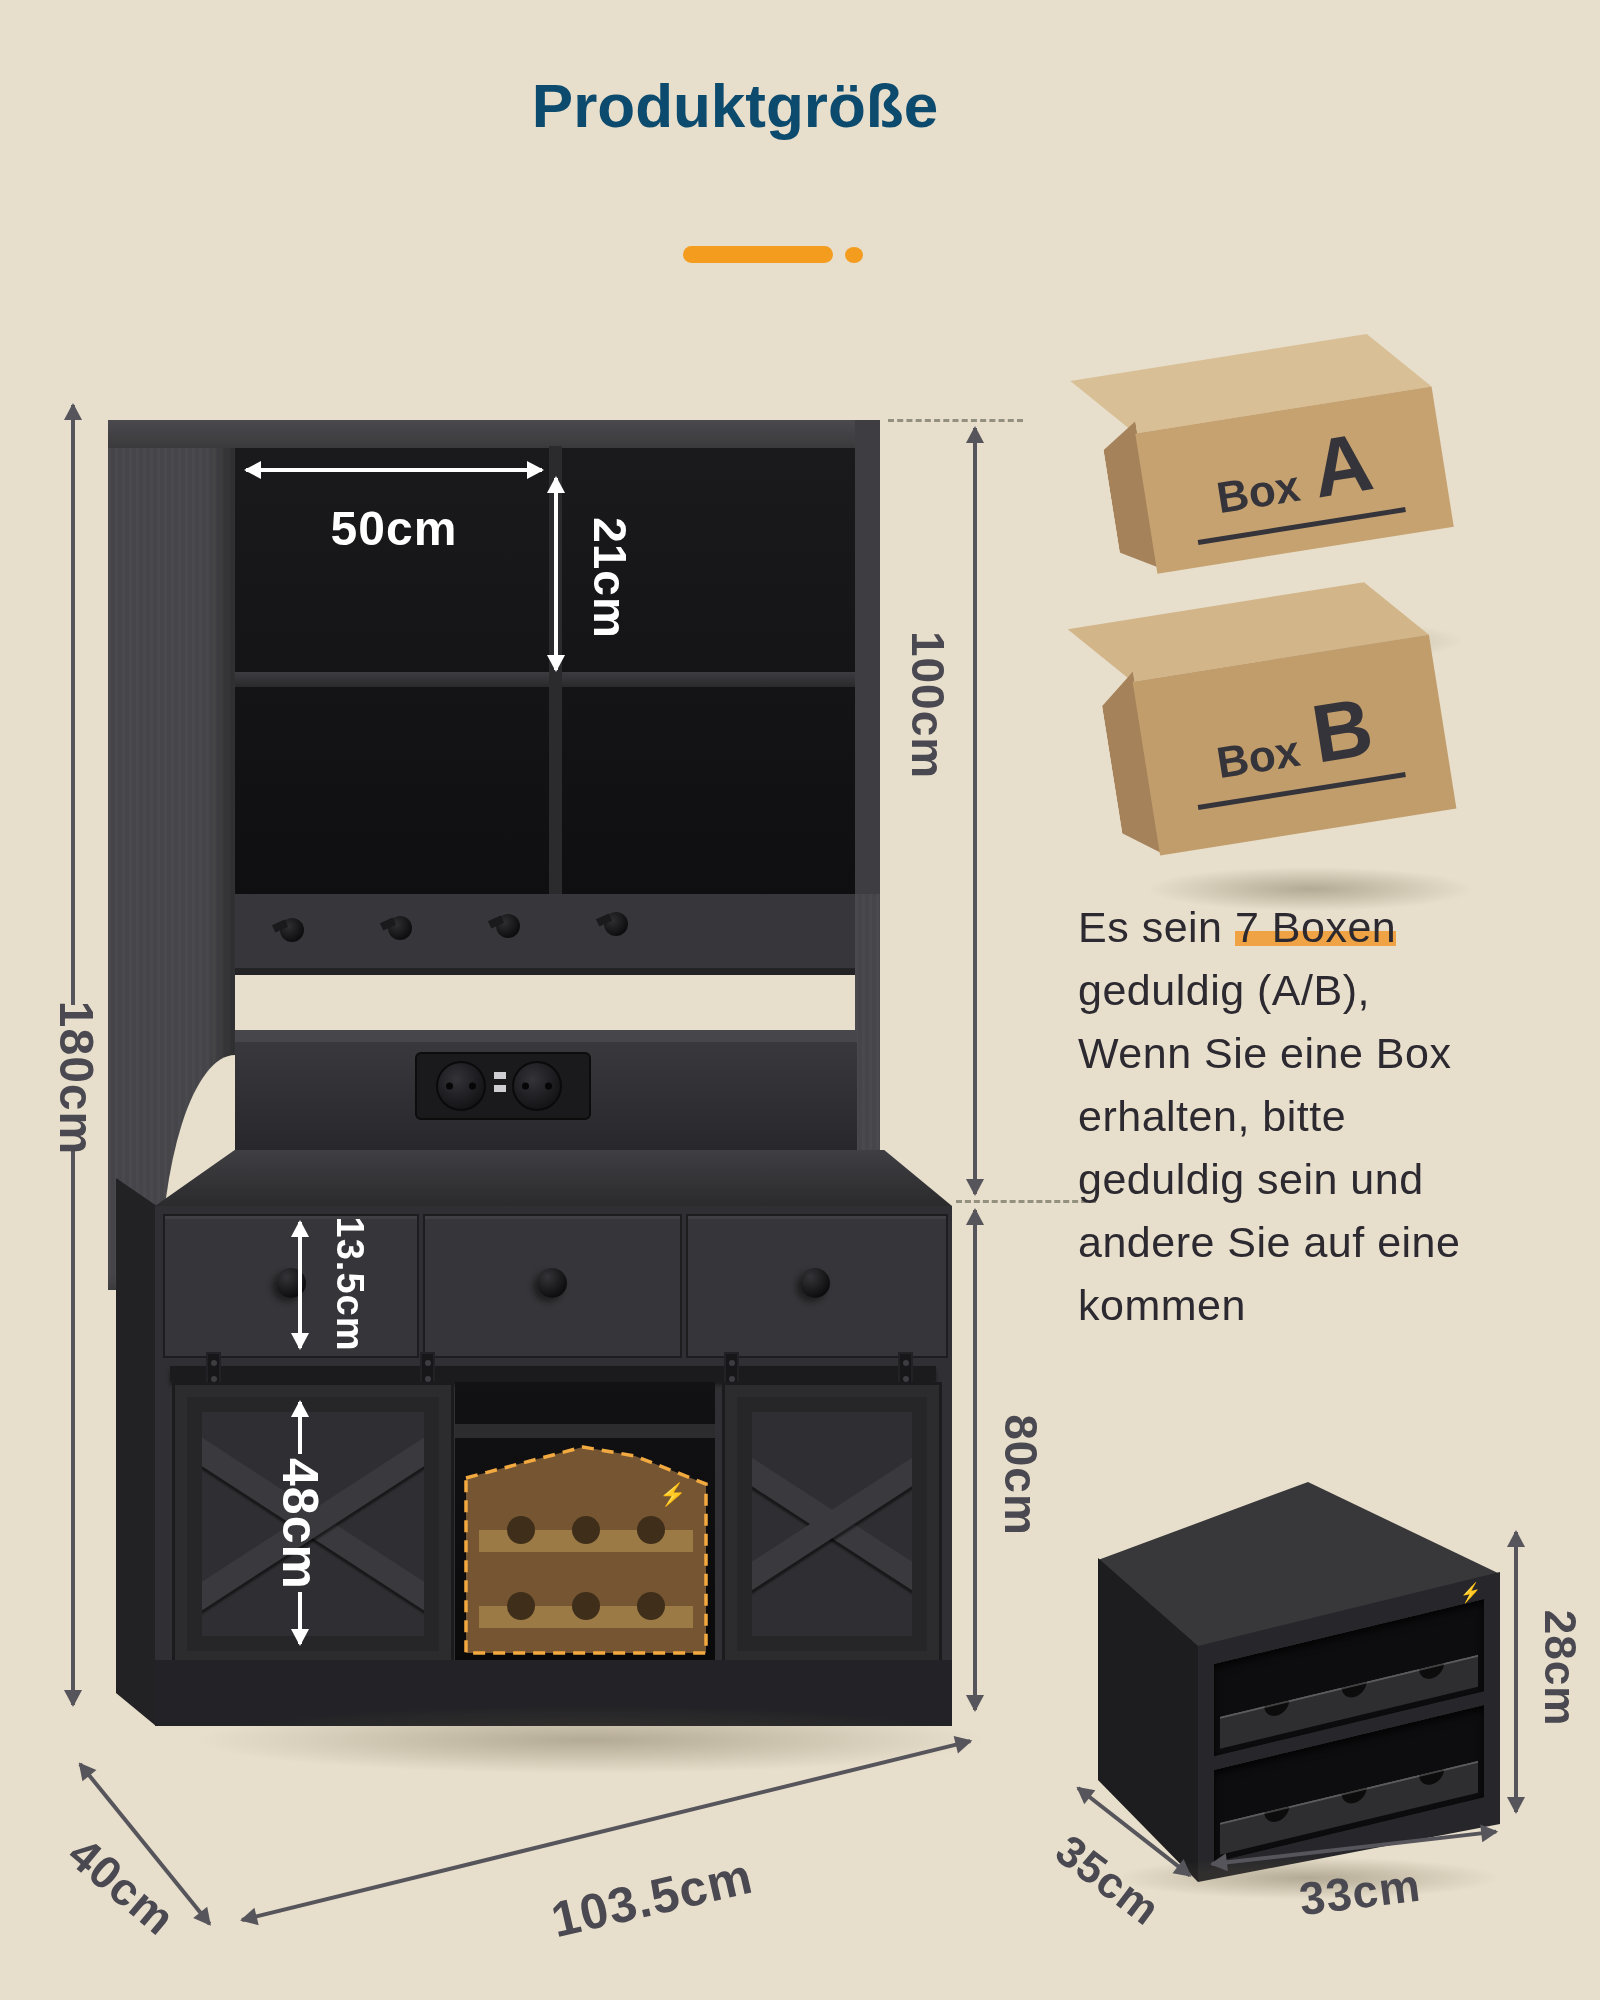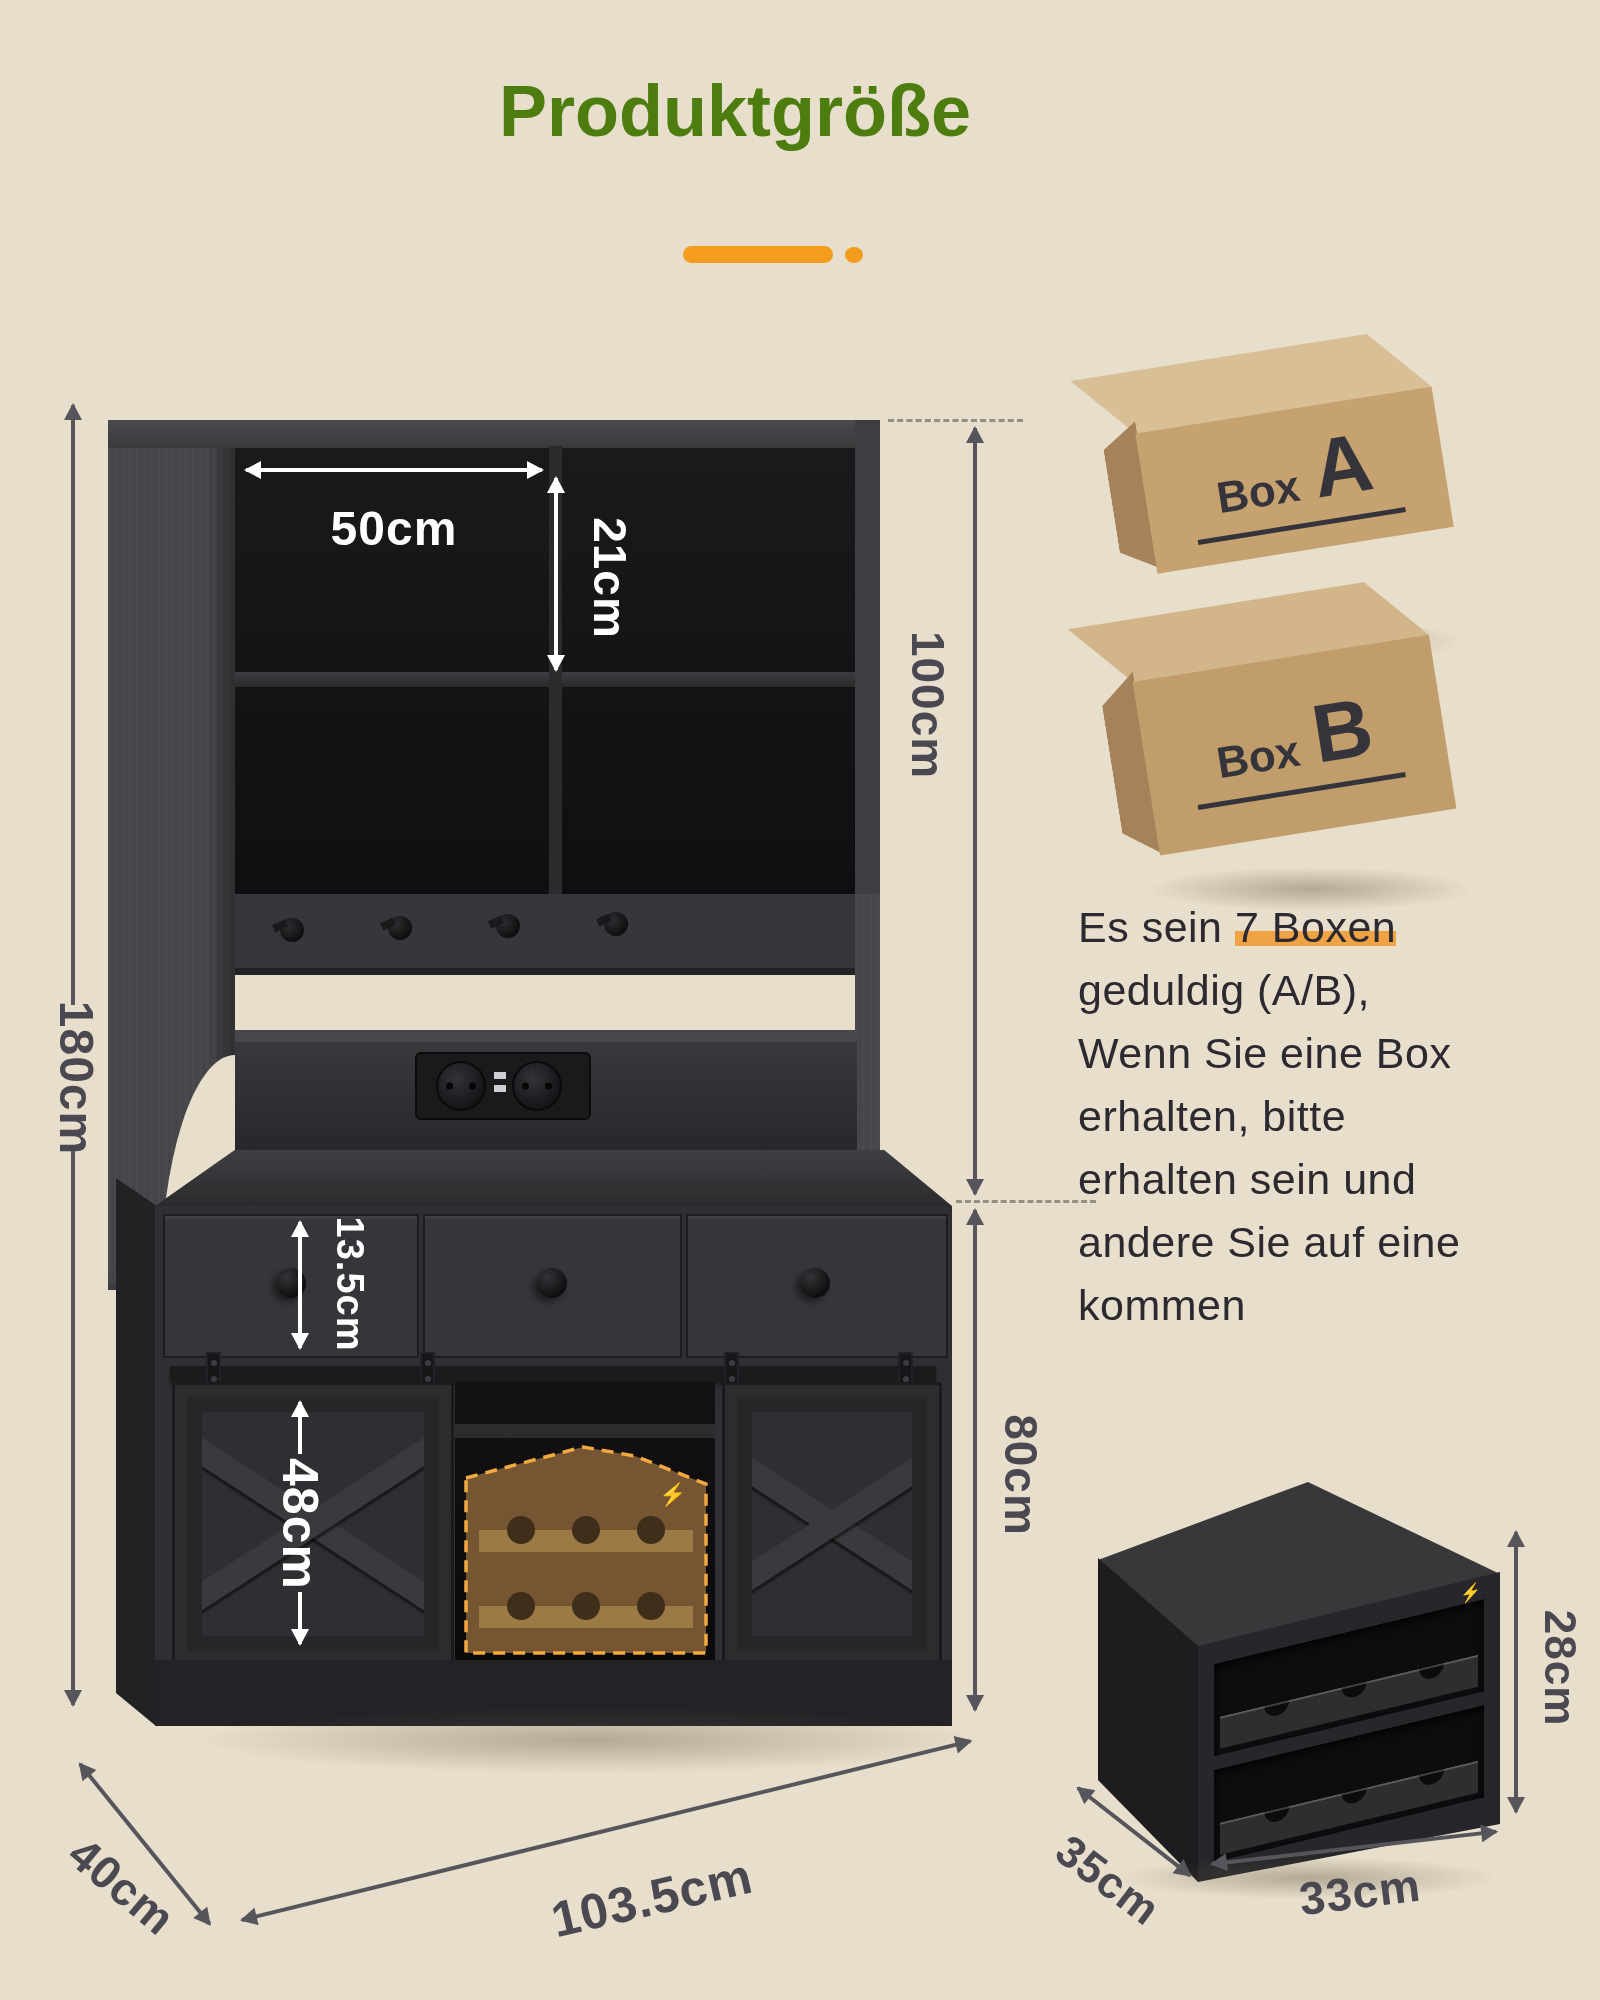--- a/index.html
+++ b/index.html
@@ -71,21 +71,21 @@
   .mini-open { position:absolute; background:#0d0d0f; box-shadow:inset 0 4px 8px rgba(0,0,0,.8); }
   .mini-slat { position:absolute; left:6px; right:6px; bottom:6px; height:32px; background:#2e2e31;
     box-shadow:inset 0 2px 0 rgba(255,255,255,.22);
     background-image:
       radial-gradient(circle 13px at 22% 0%, #0c0c0d 12px, rgba(0,0,0,0) 13px),
       radial-gradient(circle 13px at 52% 0%, #0c0c0d 12px, rgba(0,0,0,0) 13px),
       radial-gradient(circle 13px at 82% 0%, #0c0c0d 12px, rgba(0,0,0,0) 13px); }
 
   
   .title { position:absolute; left:735px; top:70px; transform:translateX(-50%);
-           font-size:72px; font-weight:800; color:#4d7c0f; letter-spacing:0; }
+           font-size:62px; font-weight:800; color:#0c4a6e; letter-spacing:0; }
 
   
   .boxwrap { position:absolute; transform:rotate(-9deg); }
   .b-top  { position:relative; margin-left:58px; width:300px; height:62px; background:#d8bf95;
             transform:skewX(42deg); transform-origin:bottom left; }
   .b-front{ position:relative; margin-left:58px; width:300px; background:#c6a271;
             display:flex; flex-direction:column; align-items:center; justify-content:center; }
   .b-left { position:absolute; left:24px; width:36px; background:#a5825a;
             clip-path:polygon(100% 0, 100% 100%, 0 86%, 0 16%); }
   .b-label { display:flex; align-items:baseline; gap:16px; color:#35343a; }
@@ -248,21 +248,21 @@
       <div class="b-line"></div>
     </div>
   </div>
   <div class="shadow" style="left:1140px;top:866px;width:340px;height:46px;"></div>
 
   <div class="note">
     <div><span>Es sein </span><span class="hl">7 Boxen</span></div>
     <div>geduldig (A/B),</div>
     <div>Wenn Sie eine Box</div>
     <div>erhalten, bitte</div>
-    <div>erhalten sein und</div>
+    <div>geduldig sein und</div>
     <div>andere Sie auf eine</div>
     <div>kommen</div>
   </div>
 
   <div class="abs" style="left:1068px;top:1448px;width:470px;height:450px;">
     <div class="abs" style="left:0;top:0;width:470px;height:240px;background:#38383b;clip-path:polygon(130px 200px, 30px 112px, 240px 34px, 432px 126px);"></div>
     <div class="abs" style="left:0;top:0;width:470px;height:450px;background:#1d1d20;clip-path:polygon(130px 198px, 30px 110px, 30px 332px, 130px 434px);"></div>
     <div class="abs grain" style="left:0;top:0;width:470px;height:450px;background:#27272b;clip-path:polygon(130px 198px, 432px 124px, 432px 376px, 130px 434px);"></div>
     <div class="abs" style="left:130px;top:198px;width:302px;height:236px;transform:skewY(-13.5deg);transform-origin:top left;">
       <div class="mini-open" style="left:16px;top:22px;width:270px;height:92px;">

